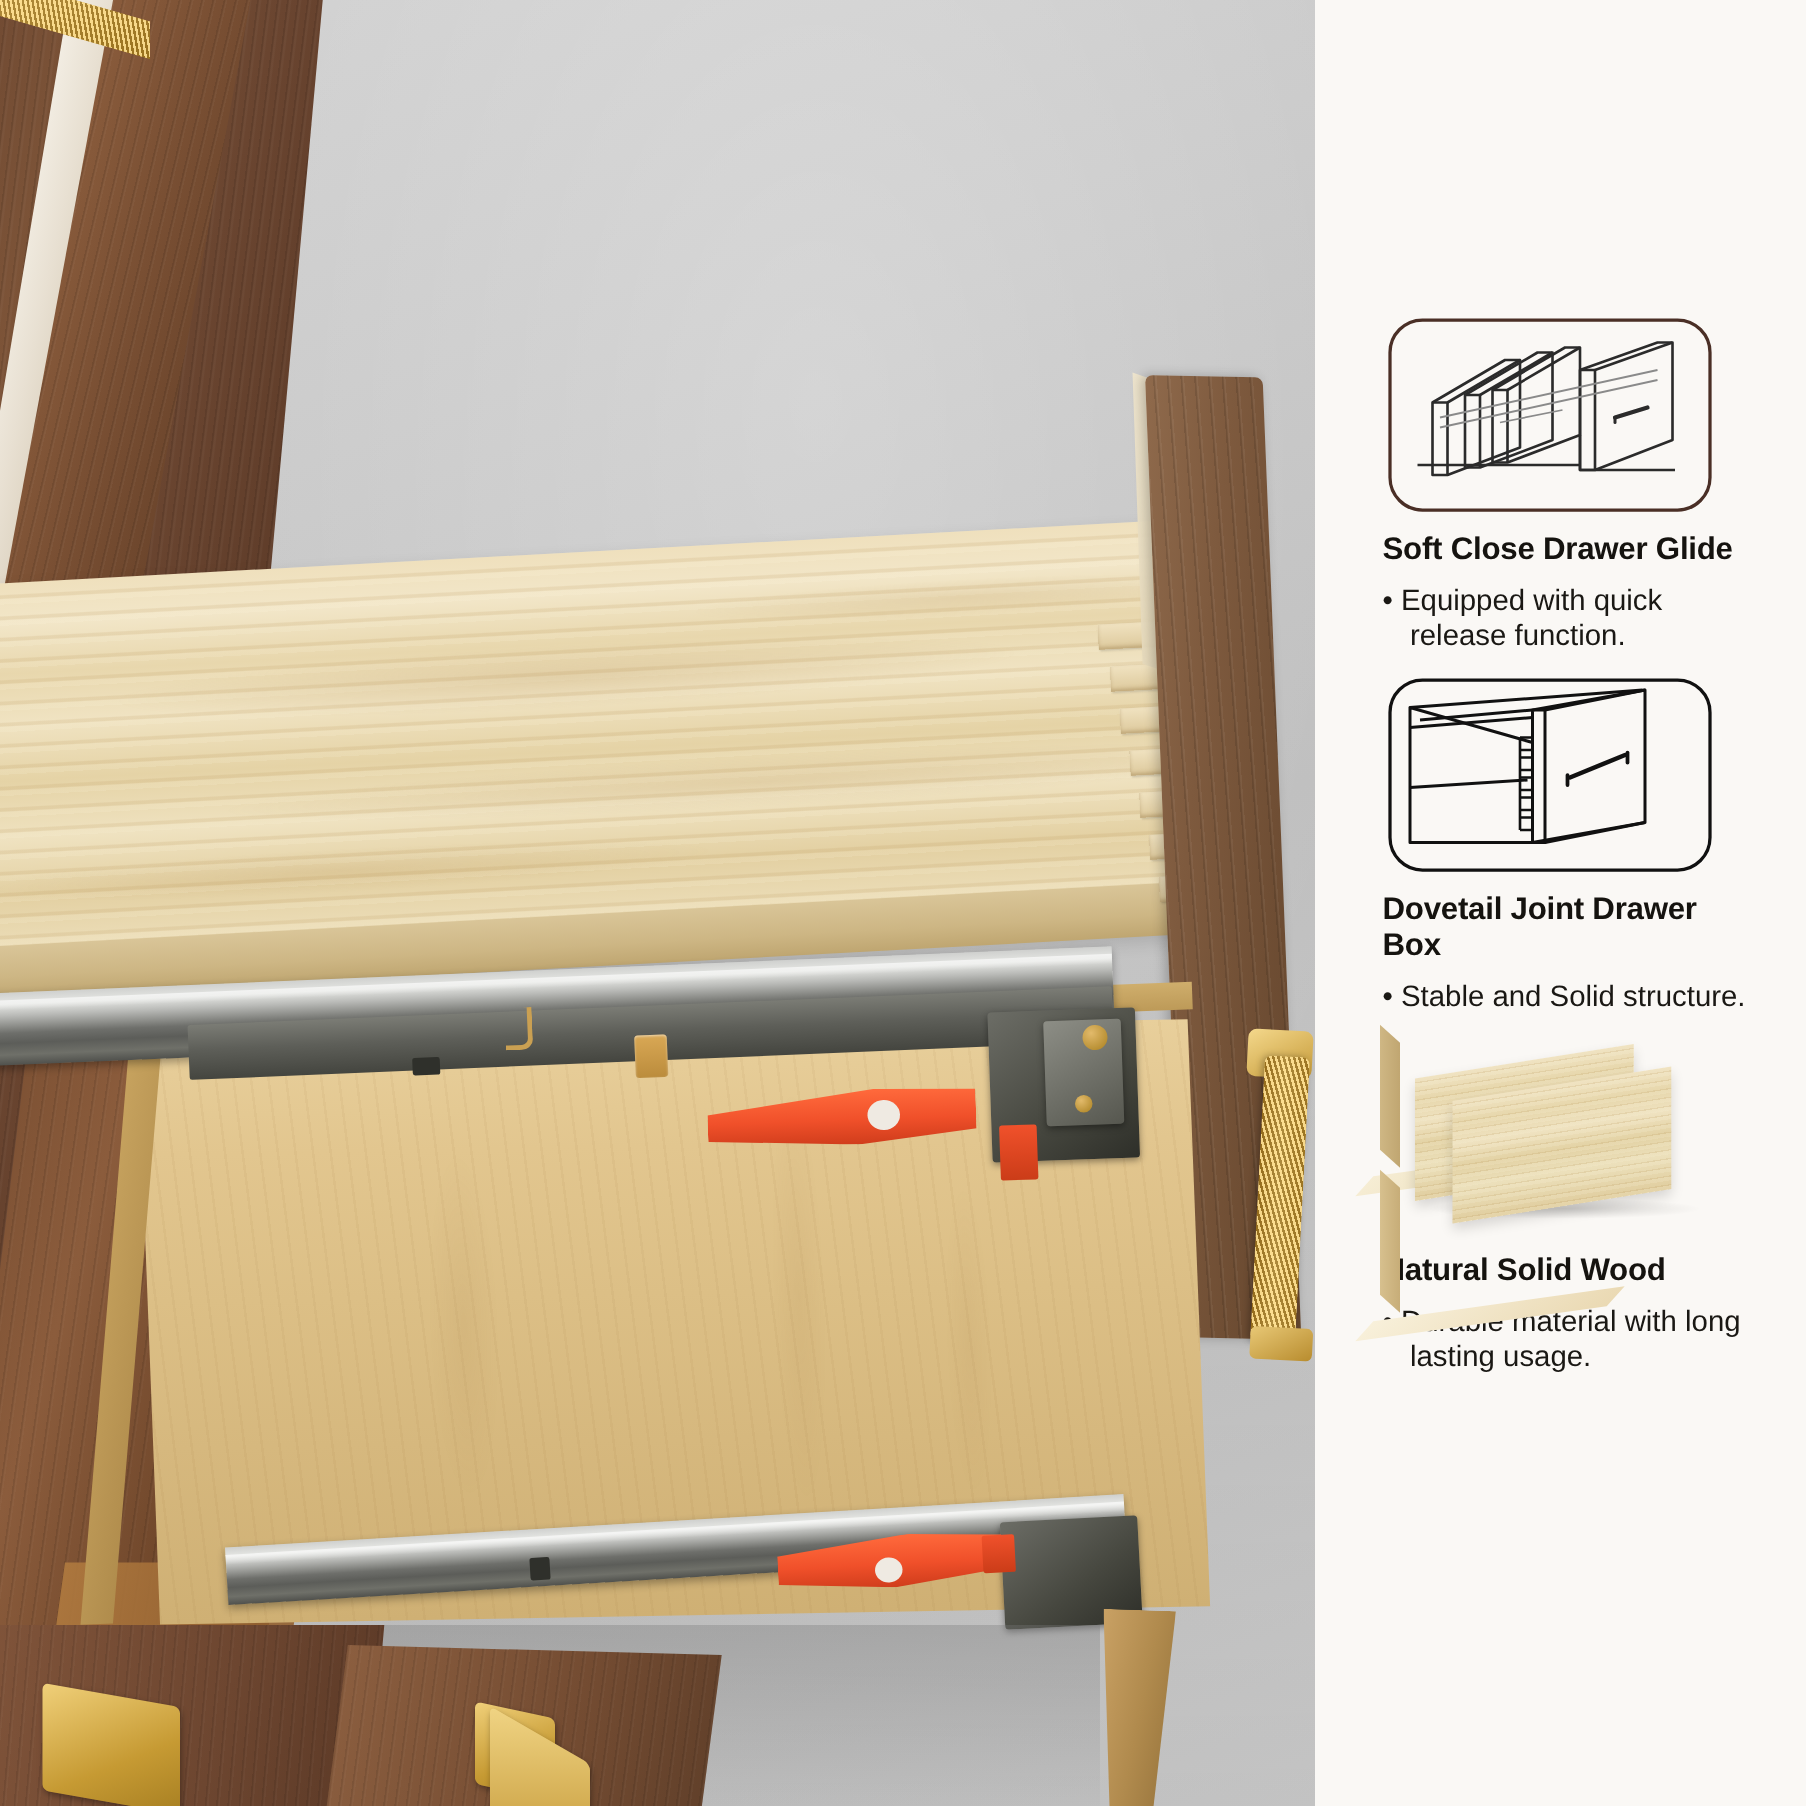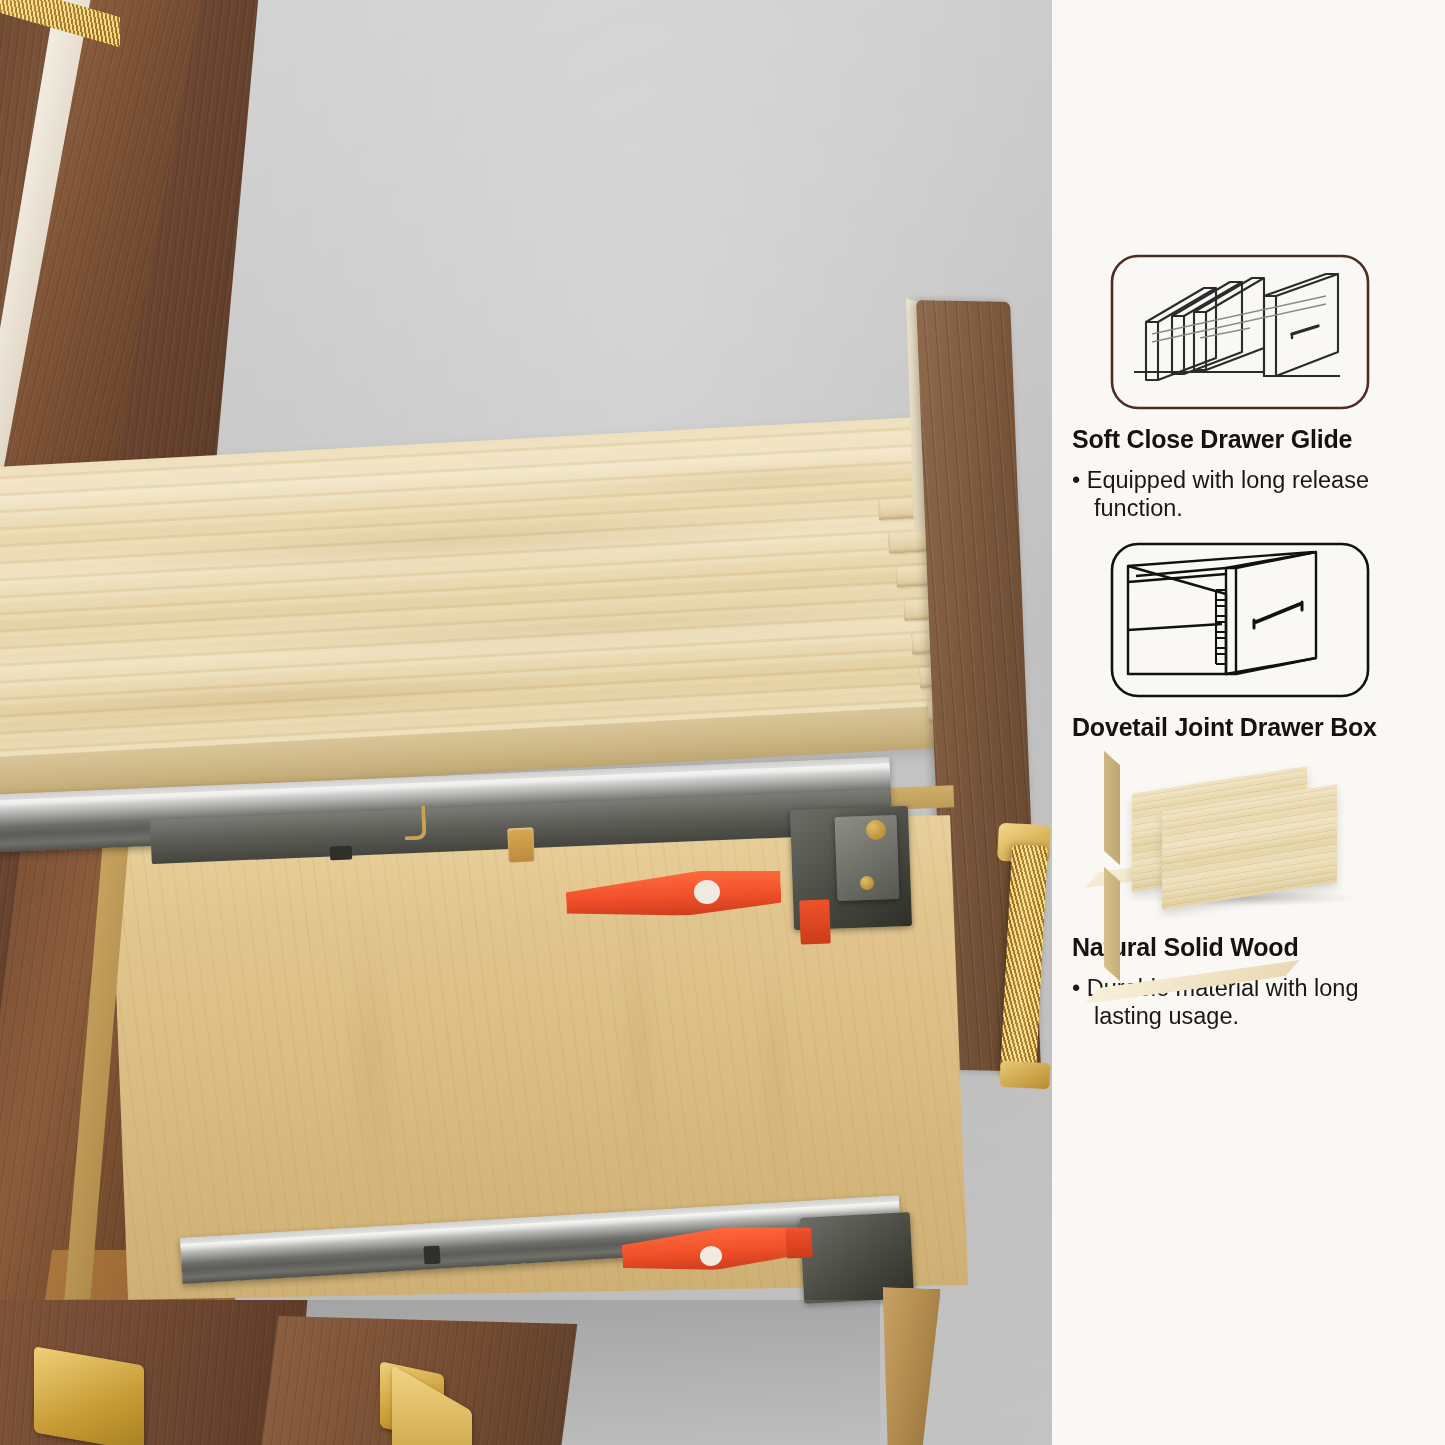--- a/index.html
+++ b/index.html
@@ -325,21 +325,21 @@
     font-size:59px;
     font-weight:400;
     letter-spacing:3.2px;
     transform:scaleX(.86);
     white-space:nowrap;
     font-family:"Liberation Sans", sans-serif;
   }
 
   
   .features { position:absolute; left:1052px; top:250px; width:393px; }
-  .feature { position:relative; margin-bottom:16px; padding:0 14px; }
+  .feature { position:relative; margin-bottom:16px; padding:0 48px; }
   .feature-icon { width:290px; height:165px; position:relative; margin:0 auto 10px auto; }
   .feature-title {
     font-size:25px; font-weight:bold; color:#15130f;
     letter-spacing:-.2px; margin:6px 0 12px 6px; line-height:1.15;
   }
   .feature-desc {
     font-size:23.5px; color:#1a1814; line-height:1.2;
     padding-left:22px; text-indent:-22px; margin-left:6px;
   }
   .feature-desc .dot { font-size:23.5px; }
@@ -497,21 +497,21 @@
             <path d="M96 88 L146 78" stroke="#8a8a8a" stroke-width="1.4"></path>
           </g>
 
           <path d="M188 84 L214 76" fill="none" stroke="#2b2b2b" stroke-width="3.4" stroke-linecap="round"></path>
           <path d="M188 84 L188 88" fill="none" stroke="#2b2b2b" stroke-width="2.4" stroke-linecap="round"></path>
         </svg>
       </div>
       <div class="feature-title">Soft Close Drawer Glide</div>
       <div class="feature-desc">
         <span class="dot">•</span>
-        <span>Equipped with long release function.</span>
+        <span>Equipped with quick release function.</span>
       </div>
     </div>
 
     <div class="feature">
       <div class="feature-icon">
         <svg viewBox="0 0 290 165" width="290" height="165">
           <rect x="8" y="6" width="256" height="152" rx="26" ry="26" fill="none" stroke="#111111" stroke-width="2.6"></rect>
           <g fill="none" stroke="#111111" stroke-width="2.4" stroke-linejoin="round">
 
             <path d="M24 28 L24 136 L122 136 L122 56 Z"></path>
@@ -536,20 +536,24 @@
           </g>
 
           <g fill="none" stroke="#111111" stroke-width="3.6" stroke-linecap="round">
             <path d="M152 84 L196 66"></path>
           </g>
           <path d="M150 82 L150 90" stroke="#111111" stroke-width="3" stroke-linecap="round"></path>
           <path d="M198 64 L198 72" stroke="#111111" stroke-width="3" stroke-linecap="round"></path>
         </svg>
       </div>
       <div class="feature-title">Dovetail Joint Drawer Box</div>
+      <div class="feature-desc">
+        <span class="dot">•</span>
+        <span>Stable and Solid structure.</span>
+      </div>
     </div>
 
     <div class="feature">
       <div class="feature-icon">
         <div class="planks">
           <div class="plank-shadow"></div>
           <div class="plank-back-side"></div>
           <div class="plank-top-a"></div>
           <div class="plank plank-back">
             <div class="pg"></div>

